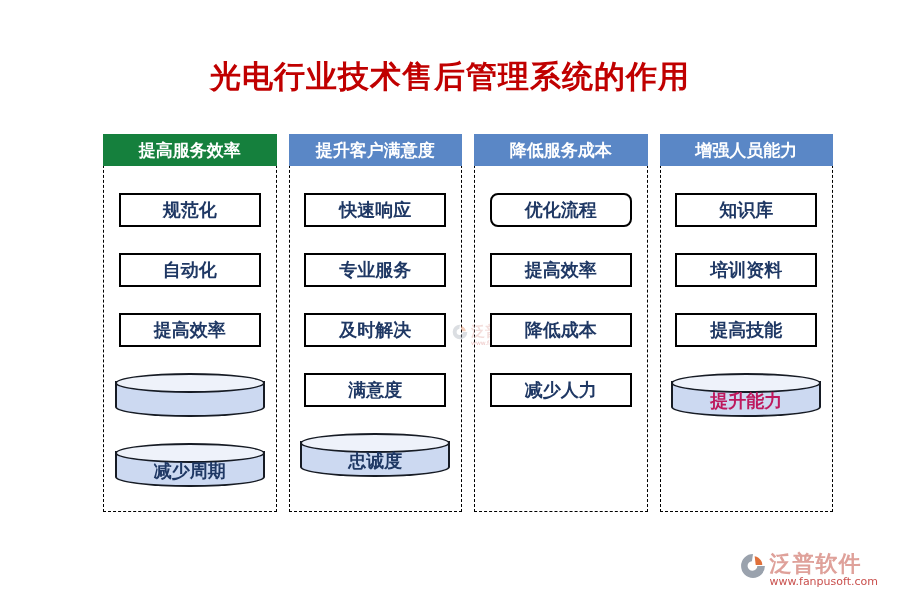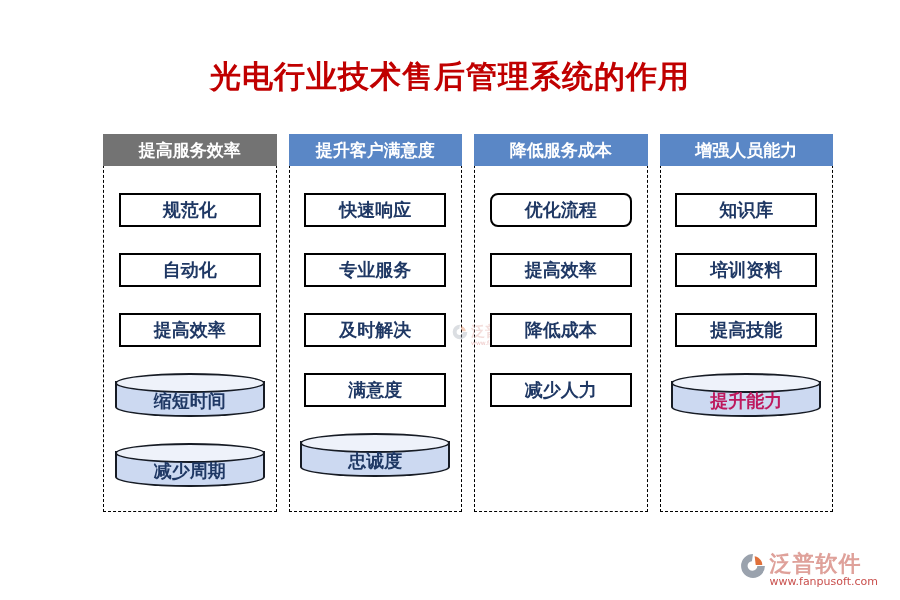--- a/index.html
+++ b/index.html
@@ -64,29 +64,28 @@
   .logo-icon{display:inline-block;}
 </style>
 </head>
 <body>
 
 <h1 class="title" style="color: rgb(192, 0, 0);">光电行业技术售后管理系统的作用</h1>
 
 <div class="columns" id="columns">
     <div class="column">
       <div class="col-frame" style="border-color: rgb(0, 0, 0);"></div>
-      <div class="col-header" style="background: #737373; color: rgb(255, 255, 255);">提高服务效率</div>
+      <div class="col-header" style="background: #15803d; color: rgb(255, 255, 255);">提高服务效率</div>
       <div class="col-items">
         <div class="item-box" style="color: rgb(31, 56, 100); border-color: rgb(0, 0, 0);">规范化</div>
         <div class="item-box" style="color: rgb(31, 56, 100); border-color: rgb(0, 0, 0);">自动化</div>
         <div class="item-box" style="color: rgb(31, 56, 100); border-color: rgb(0, 0, 0);">提高效率</div>
         <div class="cylinder">
           <div class="cyl-top" style="background: rgb(238, 242, 250);"></div>
           <div class="cyl-body" style="background: rgb(204, 217, 241);"></div>
-          <div class="cyl-label" style="color: rgb(31, 56, 100);">缩短时间</div>
         </div>
         <div class="cylinder">
           <div class="cyl-top" style="background: rgb(238, 242, 250);"></div>
           <div class="cyl-body" style="background: rgb(204, 217, 241);"></div>
           <div class="cyl-label" style="color: rgb(31, 56, 100);">减少周期</div>
         </div>
       </div>
     </div>
     <div class="column">
       <div class="col-frame" style="border-color: rgb(0, 0, 0);"></div>

